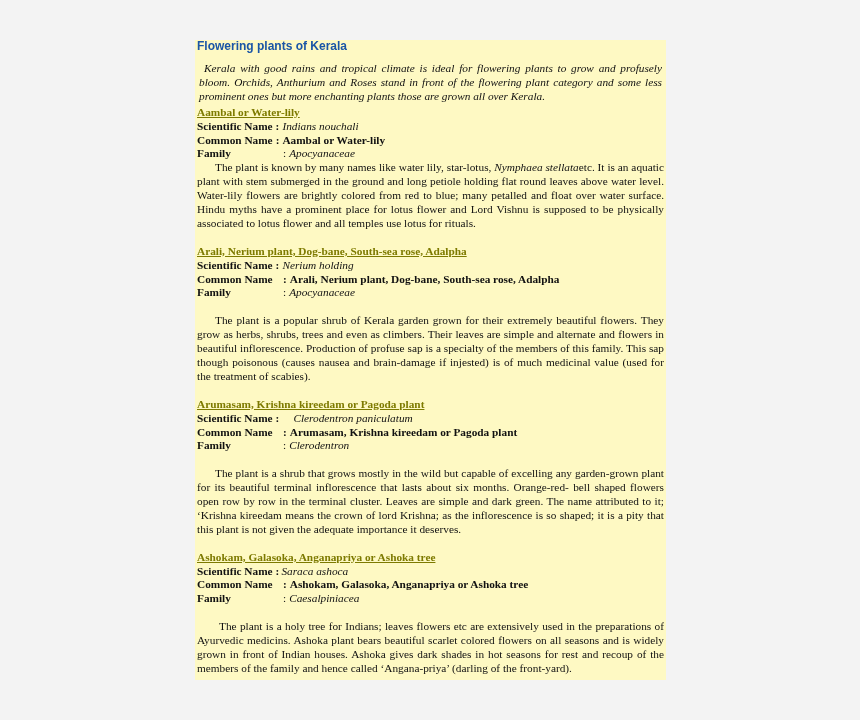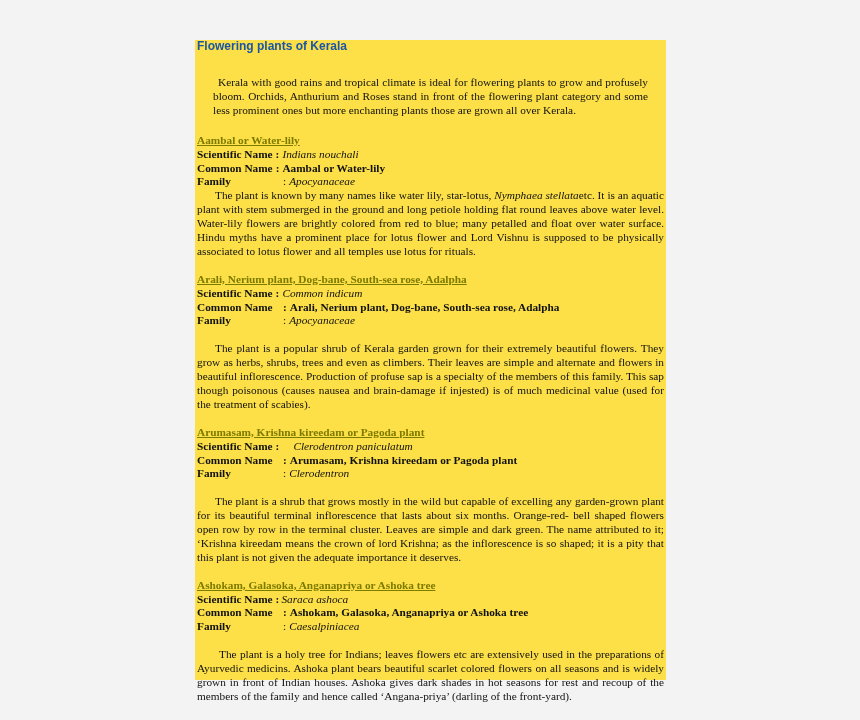--- a/index.html
+++ b/index.html
@@ -9,21 +9,21 @@
       height: 720px;
       background: #f3f3f3;
       overflow: hidden;
     }
     .page {
       position: absolute;
       left: 195px;
       top: 40px;
       width: 471px;
       height: 640px;
-      background: #fde047;
+      background: #fef9c3;
     }
     .content {
       position: absolute;
       left: 2px;
       top: 0;
       width: 467px;
       font-family: "Liberation Serif", serif;
       font-size: 11.3px;
       line-height: 13.9px;
       color: #111;
@@ -33,22 +33,23 @@
       font-weight: bold;
       font-size: 12px;
       color: #1a55a6;
       margin: 0;
       height: 20px;
       line-height: 13px;
       padding-top: 0px;
     }
     .intro {
       text-align: justify;
-      margin: 16px;
+      margin: 2px;
       text-indent: 5px;
+      font-style: italic;
     }
     .plant-heading {
       display: block;
       font-weight: bold;
       color: #7d7a00;
       text-decoration: underline;
       margin: 0;
     }
     .field-row {
       display: flex;
@@ -101,21 +102,21 @@
       <p class="desc"><span>The plant  is known by many names like water lily, star-lotus, </span><em>Nymphaea stellata</em><span>etc. It is an aquatic plant with stem submerged in the ground and long petiole holding flat round leaves above water level. Water-lily flowers are brightly colored from red to blue; many petalled and float over water surface. Hindu myths have a prominent place for lotus flower and Lord Vishnu is supposed to be physically associated to lotus flower and all temples use lotus for rituals.</span></p>
     </section>
 
     <div class="gap"></div>
 
     <section>
       <a class="plant-heading">Arali, Nerium plant, Dog-bane, South-sea rose, Adalpha</a>
       <div class="field-row">
         <span class="field-label sci">Scientific Name</span>
         <span class="field-label sci" style="margin-left:3px">:</span>
-        <span class="field-value-italic" style="margin-left:3px">Common indicum</span>
+        <span class="field-value-italic" style="margin-left:3px">Nerium holding</span>
       </div>
       <div class="field-row">
         <span class="field-label">Common Name</span>
         <span class="field-sep field-value-bold">:</span>
         <span class="field-value-bold">Arali, Nerium plant, Dog-bane, South-sea rose, Adalpha</span>
       </div>
       <div class="field-row">
         <span class="field-label">Family</span>
         <span class="field-sep">:</span>
         <span class="field-value-italic">Apocyanaceae</span>

